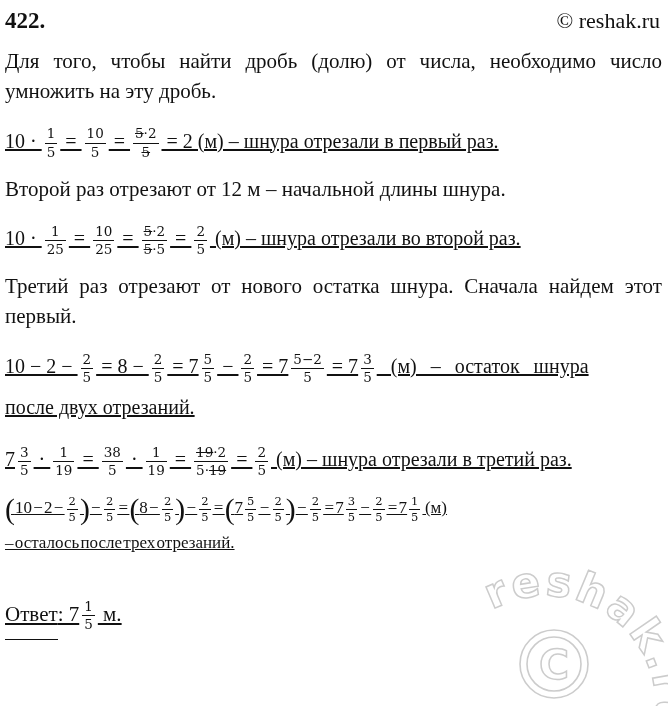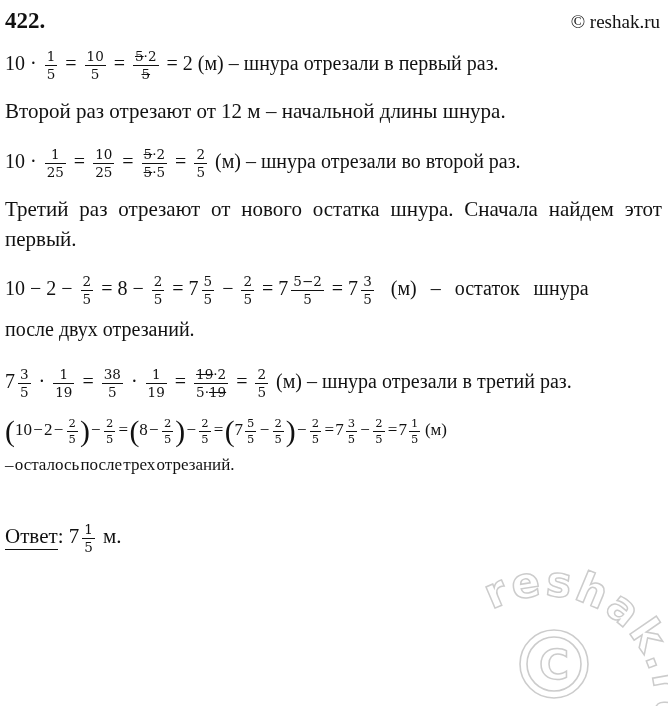--- a/index.html
+++ b/index.html
@@ -4,35 +4,35 @@
 <style>
   html,body{margin:0;padding:0;background:#888;}
   .page{
     position:relative;width:668px;height:706px;background:#ffffff;color:#111;
     font-family:"Liberation Serif",serif;overflow:hidden;
     padding:8px 6px 0 5px;box-sizing:border-box;margin:0 auto;
   }
   .content{position:relative;z-index:1;}
   .header{display:flex;justify-content:space-between;align-items:baseline;}
   .num{font-weight:bold;font-size:23px;}
-  .copy{font-size:19px;padding-right:2px;text-align:center;}
+  .copy{font-size:22px;padding-right:2px;text-align:center;}
   p.para{font-size:21px;line-height:1.42;text-align:justify;margin:13px 0 14px;}
-  .eq{font-size:20px;line-height:2.05;white-space:pre-wrap;margin:9px 0 11px;}
+  .eq{font-size:20px;line-height:2.05;white-space:pre-wrap;margin:9px 0 11px;text-decoration:underline;}
   .eq.small{font-size:17px;word-spacing:-3px;}
   .fr{
     display:inline-block;vertical-align:middle;text-align:center;margin:0 3px;
     font-size:13.5px;line-height:1.12;font-family:"DejaVu Serif",serif;
   }
   .eq.small .fr{font-size:11.5px;margin:0 2px;}
   .fr .n{display:block;border-bottom:1.3px solid #111;padding:0 2px 1px;}
   .fr .d{display:block;padding:1px 2px 0;}
   .paren{font-size:1.75em;vertical-align:middle;line-height:0;font-family:"Liberation Serif",serif;}
   .strike{text-decoration:line-through;}
   .ws{word-spacing:9px;}
-  .u{border-bottom:1.6px solid #111;padding-bottom:1px;}
+  .u{border-bottom:1.6px solid #111;padding-bottom:13px;}
   .eq.answer{margin-top:32px;font-size:21px;}
   svg.wm{position:absolute;left:0;top:0;width:668px;height:706px;z-index:0;pointer-events:none;}
 </style>
 </head>
 <body>
 
 <div class="page">
 
   <svg class="wm" viewBox="0 0 668 706">
     <circle cx="554" cy="664" r="34" fill="none" stroke="#cccccc" stroke-width="1.6"></circle>
@@ -43,20 +43,21 @@
       <textPath href="#wmArc" xlink:href="#wmArc">reshak.ru</textPath>
     </text>
   </svg>
 
   <div class="content">
     <div class="header">
       <span class="num">422.</span>
       <span class="copy">© reshak.ru</span>
     </div>
     <div id="blocks">
+        <p class="para">Для того, чтобы найти дробь (долю) от числа, необходимо число умножить на эту дробь.</p>
         <div class="eq"><span class="tx">10 · </span><span class="fr"><span class="n">1</span><span class="d">5</span></span><span class="tx"> = </span><span class="fr"><span class="n">10</span><span class="d">5</span></span><span class="tx"> = </span><span class="fr"><span class="n"><span class="strike">5</span>·2</span><span class="d"><span class="strike">5</span></span></span><span class="tx"> = 2 (м) – шнура отрезали в первый раз.</span></div>
         <p class="para">Второй раз отрезают от 12 м – начальной длины шнура.</p>
         <div class="eq"><span class="tx">10 · </span><span class="fr"><span class="n">1</span><span class="d">25</span></span><span class="tx"> = </span><span class="fr"><span class="n">10</span><span class="d">25</span></span><span class="tx"> = </span><span class="fr"><span class="n"><span class="strike">5</span>·2</span><span class="d"><span class="strike">5</span>·5</span></span><span class="tx"> = </span><span class="fr"><span class="n">2</span><span class="d">5</span></span><span class="tx"> (м) – шнура отрезали во второй раз.</span></div>
         <p class="para">Третий раз отрезают от нового остатка шнура. Сначала найдем этот первый.</p>
         <div class="eq"><span class="tx">10 − 2 − </span><span class="fr"><span class="n">2</span><span class="d">5</span></span><span class="tx"> = 8 − </span><span class="fr"><span class="n">2</span><span class="d">5</span></span><span class="tx"> = 7</span><span class="fr"><span class="n">5</span><span class="d">5</span></span><span class="tx"> − </span><span class="fr"><span class="n">2</span><span class="d">5</span></span><span class="tx"> = 7</span><span class="fr"><span class="n">5−2</span><span class="d">5</span></span><span class="tx"> = 7</span><span class="fr"><span class="n">3</span><span class="d">5</span></span><span class="ws tx"> (м) – остаток шнура</span><br><span class="tx">после двух отрезаний.</span></div>
         <div class="eq"><span class="tx">7</span><span class="fr"><span class="n">3</span><span class="d">5</span></span><span class="tx"> · </span><span class="fr"><span class="n">1</span><span class="d">19</span></span><span class="tx"> = </span><span class="fr"><span class="n">38</span><span class="d">5</span></span><span class="tx"> · </span><span class="fr"><span class="n">1</span><span class="d">19</span></span><span class="tx"> = </span><span class="fr"><span class="n"><span class="strike">19</span>·2</span><span class="d">5·<span class="strike">19</span></span></span><span class="tx"> = </span><span class="fr"><span class="n">2</span><span class="d">5</span></span><span class="tx"> (м) – шнура отрезали в третий раз.</span></div>
         <div class="eq small"><span class="paren">(</span><span class="tx">10 − 2 − </span><span class="fr"><span class="n">2</span><span class="d">5</span></span><span class="paren">)</span><span class="tx"> − </span><span class="fr"><span class="n">2</span><span class="d">5</span></span><span class="tx"> = </span><span class="paren">(</span><span class="tx">8 − </span><span class="fr"><span class="n">2</span><span class="d">5</span></span><span class="paren">)</span><span class="tx"> − </span><span class="fr"><span class="n">2</span><span class="d">5</span></span><span class="tx"> = </span><span class="paren">(</span><span class="tx">7</span><span class="fr"><span class="n">5</span><span class="d">5</span></span><span class="tx"> − </span><span class="fr"><span class="n">2</span><span class="d">5</span></span><span class="paren">)</span><span class="tx"> − </span><span class="fr"><span class="n">2</span><span class="d">5</span></span><span class="tx"> = 7</span><span class="fr"><span class="n">3</span><span class="d">5</span></span><span class="tx"> − </span><span class="fr"><span class="n">2</span><span class="d">5</span></span><span class="tx"> = 7</span><span class="fr"><span class="n">1</span><span class="d">5</span></span><span class="tx">  (м)</span><br><span class="tx">– осталось после трех отрезаний.</span></div>
         <div class="eq answer"><span class="u tx">Ответ</span><span class="tx">: 7</span><span class="fr"><span class="n">1</span><span class="d">5</span></span><span class="tx"> м.</span></div>
       </div>
   </div>

